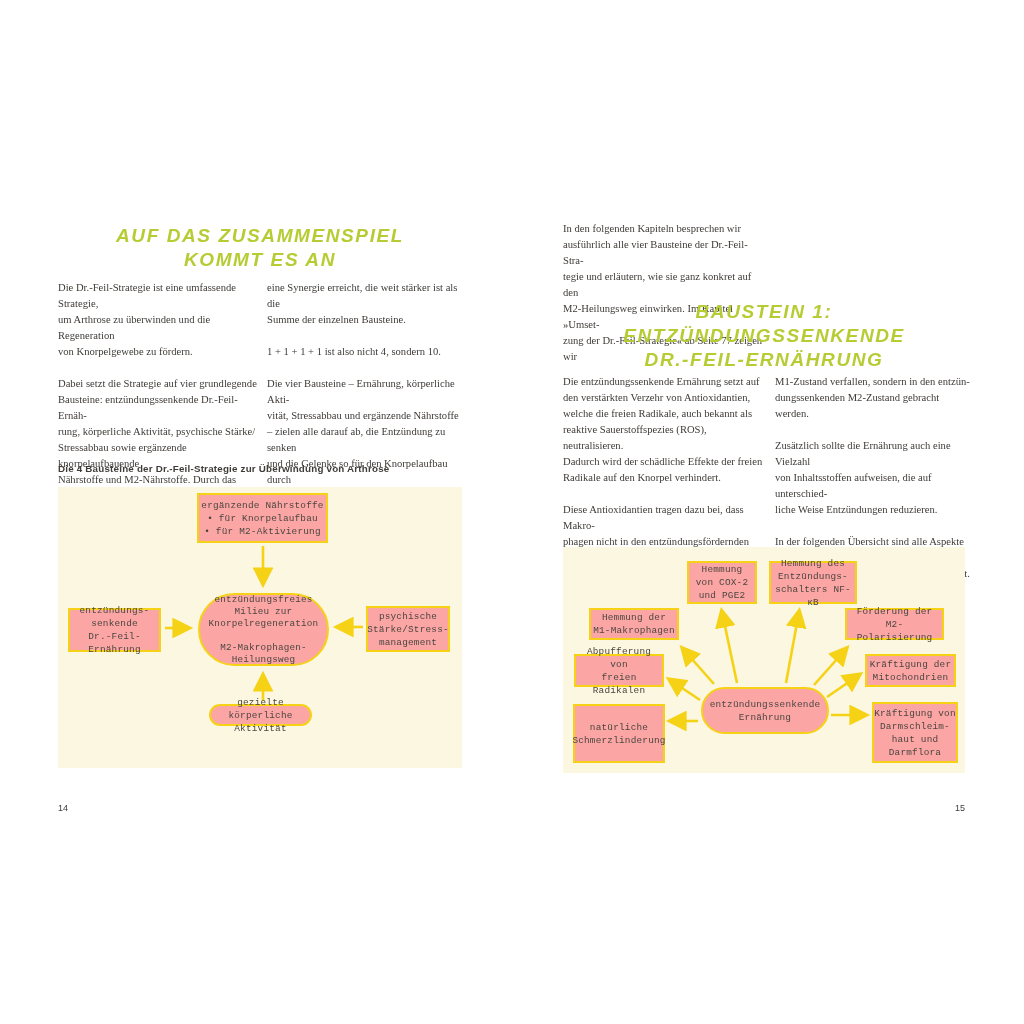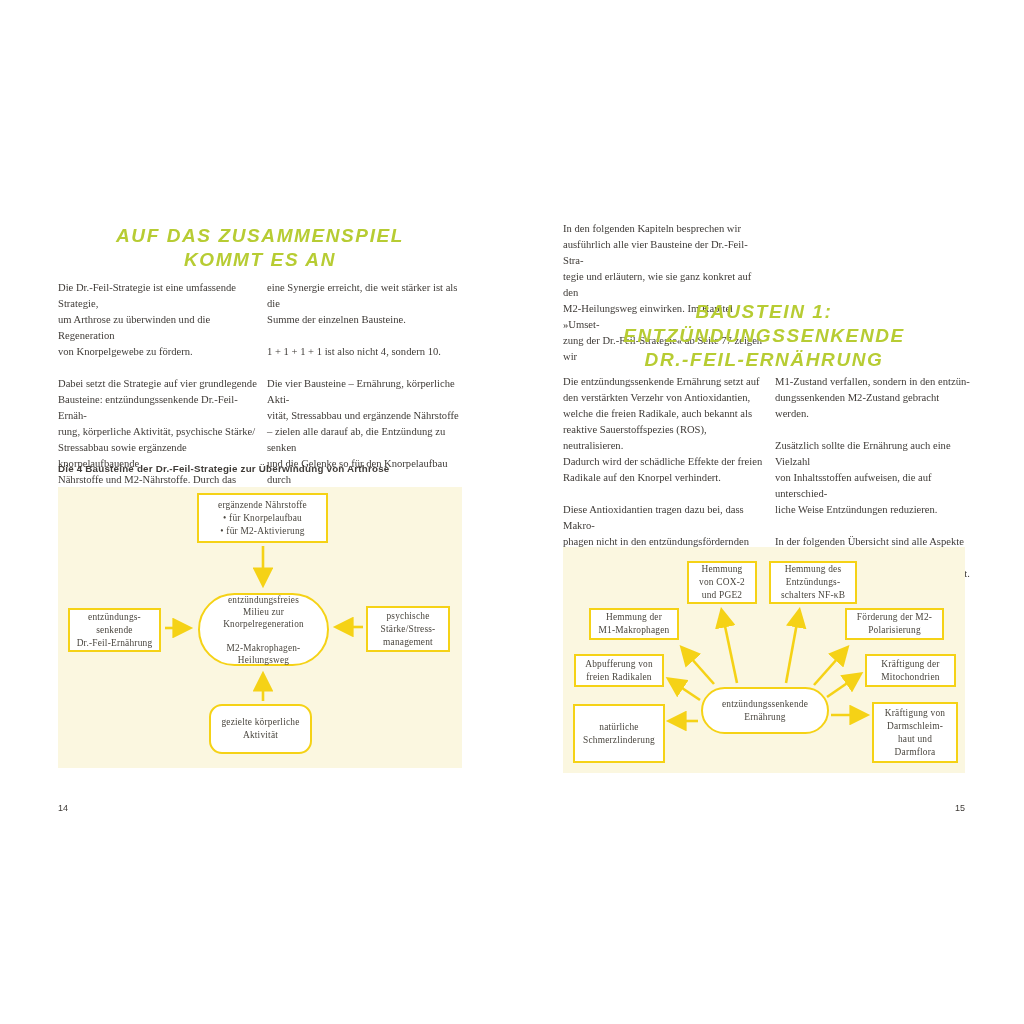--- a/index.html
+++ b/index.html
@@ -24,23 +24,23 @@
   .bodycol{
     font-size:10.6px;line-height:16px;white-space:pre-line;
     color:var(--text_dark);
   }
   .caption{
     font-family:"Liberation Sans", sans-serif;font-weight:bold;
     font-size:9.8px;letter-spacing:0.2px;color:var(--text_dark);
   }
   .panel{background:var(--panel_cream);}
   .dbox{
-    position:absolute;background:#ffffff;border:2px solid var(--diagram_yellow);
+    position:absolute;background:#fca5a5;border:2px solid var(--diagram_yellow);
     display:flex;align-items:center;justify-content:center;text-align:center;
-    font-family:Liberation Serif, serif;font-size:9.4px;line-height:13px;
+    font-family:Liberation Mono, monospace;font-size:9.4px;line-height:13px;
     white-space:pre-line;color:var(--diagram_text);letter-spacing:0.2px;
   }
   .pill-left{border-radius:38px;font-size:9.3px;line-height:12px;}
   .pill-right{border-radius:24px;}
   .arrows{position:absolute;left:0;top:0;pointer-events:none;}
   .arrows line{stroke:var(--diagram_yellow);stroke-width:2.6;}
   .pagenum{
     font-family:"Liberation Sans", sans-serif;font-size:9px;color:var(--text_dark);
   }
 </style>
@@ -94,21 +94,21 @@
 Dr.-Feil-Ernährung</div>
     <div class="dbox pill-left" style="left:140px;top:106px;width:131px;height:73px;">entzündungsfreies
 Milieu zur
 Knorpelregeneration
 
 M2-Makrophagen-
 Heilungsweg</div>
     <div class="dbox" style="left:308px;top:119px;width:84px;height:46px;">psychische
 Stärke/Stress-
 management</div>
-    <div class="dbox" style="left:151px;top:217px;width:103px;height:50px;border-radius:13px;">gezielte körperliche
+    <div class="dbox" style="left:151px;top:217px;width:103px;height:22px;border-radius:13px;">gezielte körperliche
 Aktivität</div>
   </div>
 
   <div class="abs pagenum" style="left:58px;top:803px;">14</div>
 </section>
 
 <section class="abs" style="left:512px;top:0;width:512px;height:1024px;">
   <div class="abs bodycol" style="left:51px;top:221px;width:200px;">In den folgenden Kapiteln besprechen wir
 ausführlich alle vier Bausteine der Dr.-Feil-Stra-
 tegie und erläutern, wie sie ganz konkret auf den

